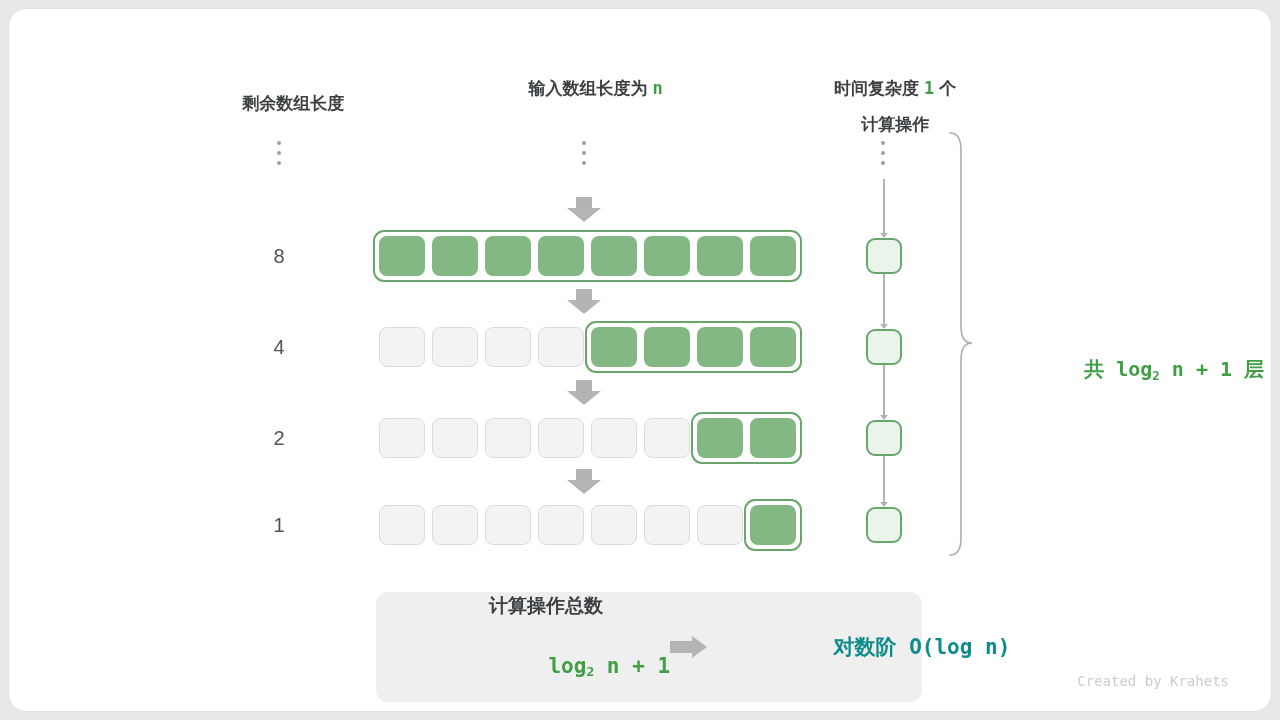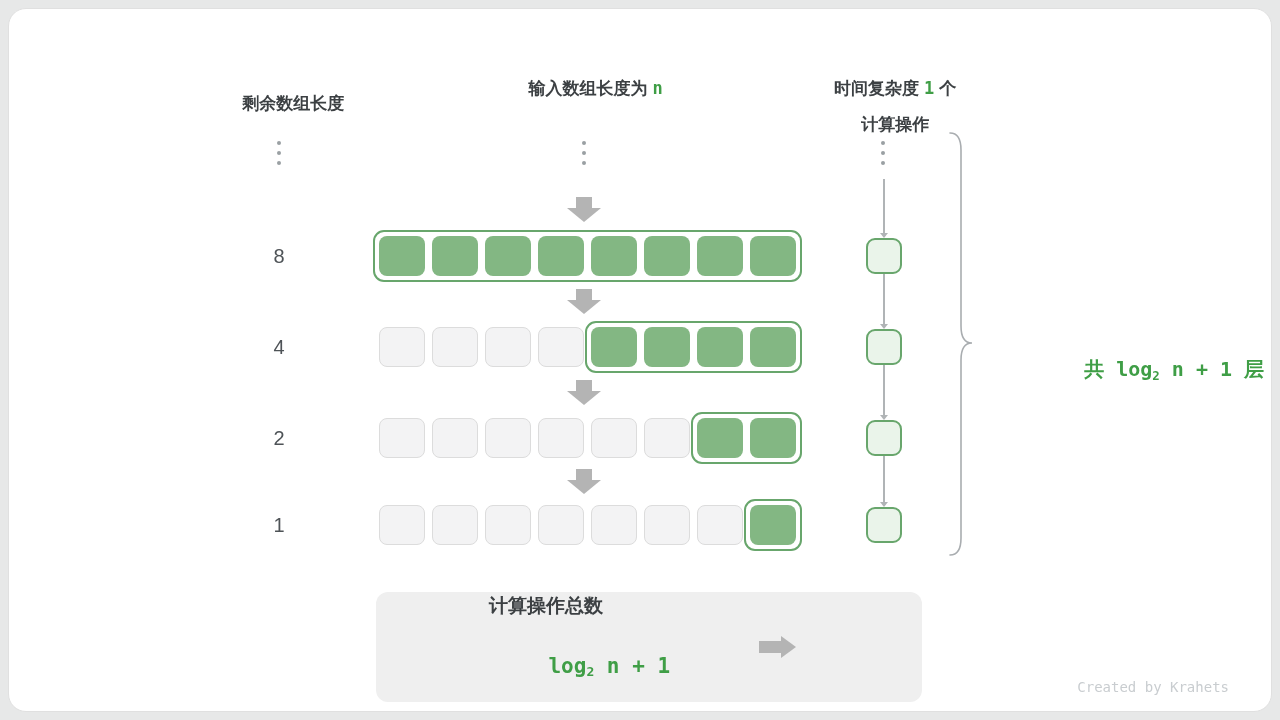--- a/index.html
+++ b/index.html
@@ -41,21 +41,21 @@
   .summary-box { position: absolute; left: 367px; top: 583px; width: 546px; height: 110px; background: var(--summary-bg); border-radius: 12px; display: flex; align-items: center; justify-content: space-between; padding: 0 38px 0 46px; }
   .summary-col { text-align: center; }
   .summary-title { font-size: 19px; font-weight: 700; color: var(--text-dark); margin-bottom: 11px; }
   .summary-value { font-family: "DejaVu Sans Mono", monospace; font-weight: bold; font-size: 21px; white-space: pre; }
   .summary-value.green { color: var(--accent-green); text-align: center; }
   .summary-value.teal { color: var(--teal); }
   .right-arrow { display: flex; align-items: center; }
   .right-arrow .stem { width: 22px; height: 12px; background: var(--arrow-gray); }
   .right-arrow .head { width: 0; height: 0; border-top: 11px solid transparent; border-bottom: 11px solid transparent; border-left: 15px solid var(--arrow-gray); }
 
-  .watermark { position: absolute; right: 42px; bottom: 16px; font-family: "DejaVu Sans Mono", monospace; font-size: 14px; color: var(--watermark-gray); }
+  .watermark { position: absolute; right: 42px; bottom: 22px; font-family: "DejaVu Sans Mono", monospace; font-size: 14px; color: var(--watermark-gray); }
 </style>
 </head>
 <body>
 
 <div class="canvas">
   <div class="card">
 
     <div class="hdr" style="left:425px; top:48px; width:300px;">
       <span>输入数组长度为</span><span class="code-accent">n</span>
     </div>
@@ -97,20 +97,23 @@
         <div class="summary-title">计算操作总数</div>
         <div class="summary-value green">
           <span>log</span><span class="sub">2</span><span> n + 1</span>
         </div>
       </div>
       <div class="right-arrow">
         <div class="stem"></div>
           <div class="head"></div>
       </div>
       <div class="summary-col">
+        <div class="summary-value teal">
+          <span>对数阶 </span><span>O(log n)</span>
+        </div>
       </div>
     </div>
 
     <div class="watermark">Created by Krahets</div>
   <div class="row-label" style="top: 232px;">8</div>
       <div class="array-row" style="top: 221px;">
         <div class="green-group">
           <div class="cell filled"></div>
           <div class="cell filled"></div>
           <div class="cell filled"></div>

